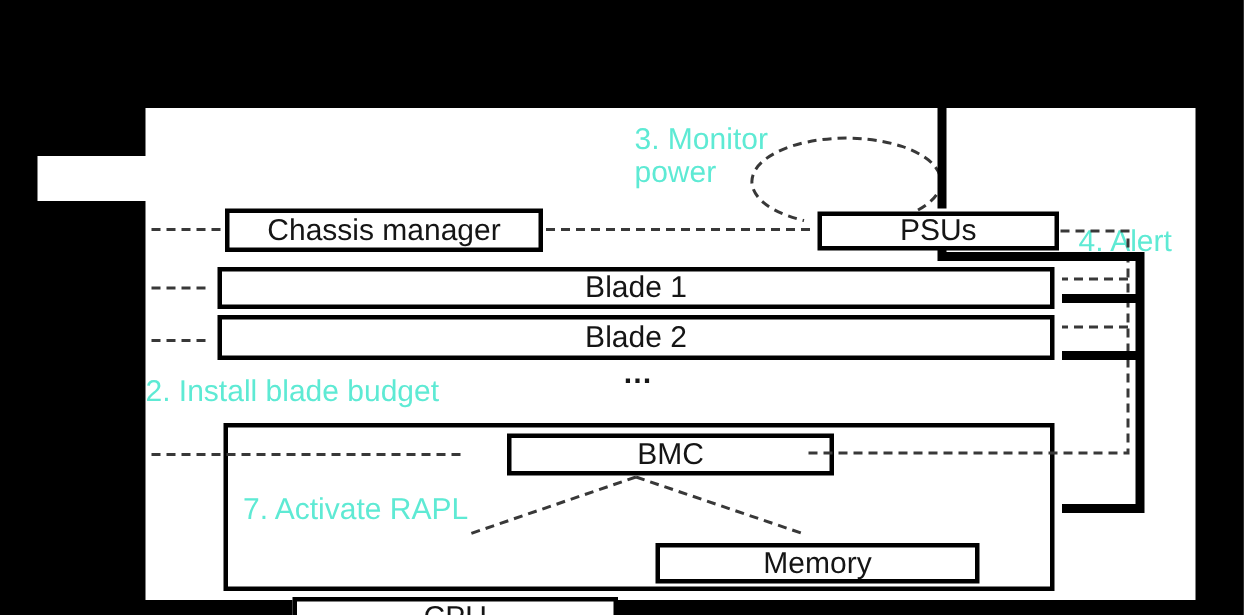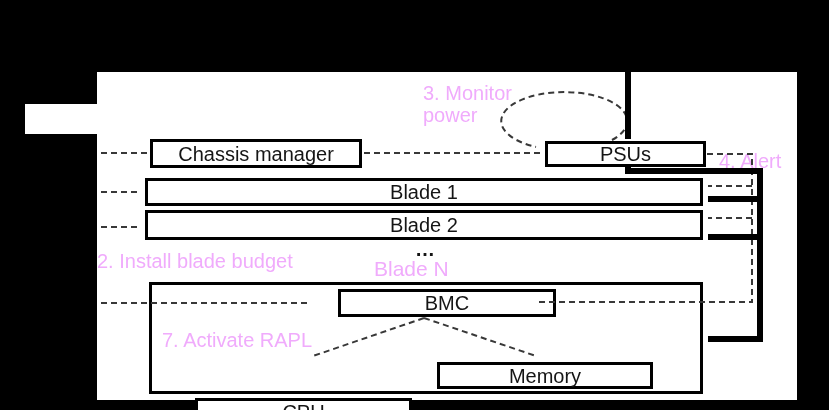--- a/index.html
+++ b/index.html
@@ -2,21 +2,21 @@
 <html><head>
 <meta charset="utf-8">
 <style>
   html,body { margin:0; padding:0; background:#000; }
   .stage {
     position:relative; width:829px; height:410px; background:#000;
     font-family:"Liberation Sans", sans-serif; color:#111; overflow:hidden;
   }
   .surface { position:absolute; background:#fff; }
   .caption {
-    position:absolute; font-size:20px; line-height:1.12; color:#f0abfc;
+    position:absolute; font-size:20px; line-height:1.12; color:#5eead4;
     white-space:nowrap;
   }
   .node {
     position:absolute; box-sizing:border-box; background:#fff;
     border:3px solid #000; display:flex; align-items:center; justify-content:center;
     font-size:20px; line-height:1; color:#151515;
   }
   .container-node { background:#fff; }
   .wires { position:absolute; left:0; top:0; pointer-events:none; }
   .wires path { fill:none; }
@@ -44,21 +44,20 @@
     <span>Blade 1</span>
   </div>
 
   <div class="node" style="left:145px; top:210px; width:558px; height:30px;">
     <span>Blade 2</span>
   </div>
 
   <div class="node container-node" style="left:149px; top:282px; width:554px; height:112px;"></div>
 
   <div class="dots" style="left:415px; top:238px;">…</div>
-  <div class="caption" style="left:374px; top:257px; font-size:21px;">Blade N</div>
 
   <div class="node" style="left:315px; top:289px; width:218px; height:28px;margin-left:23px;">
     <span>BMC</span>
   </div>
 
   <div class="node" style="left:195px; top:362px; width:217px; height:27px;margin-top:36px;">
     <span>CPU</span>
   </div>
 
   <div class="node" style="left:437px; top:362px; width:216px; height:27px;">

